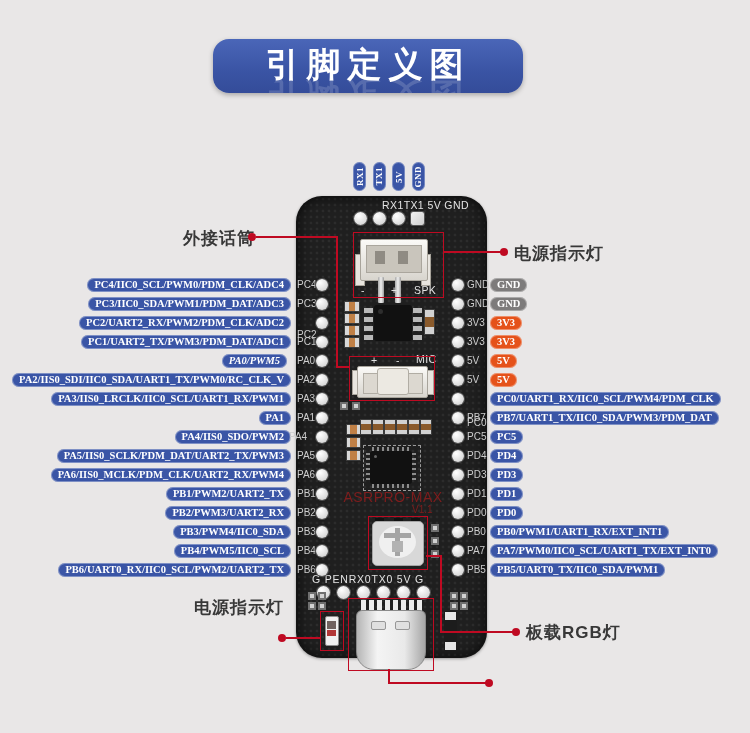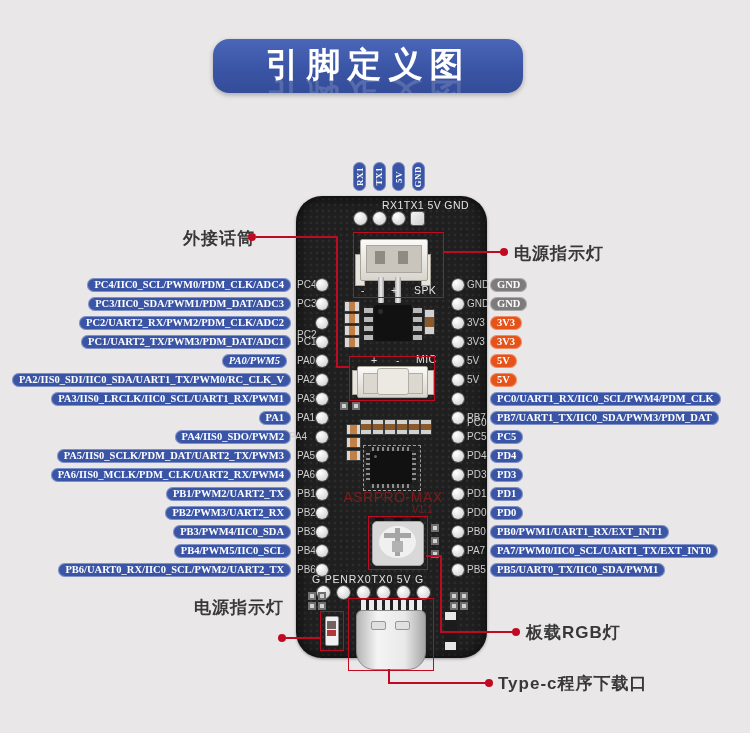--- a/index.html
+++ b/index.html
@@ -339,15 +339,14 @@
   <div class="red-dot" style="left:512px;top:628px;"></div>
   <div class="ann-label" style="left:526px;top:621px;">板载RGB灯</div>
 
   <div class="ann-label" style="left:194px;top:596px;text-align:center;">电源指示灯</div>
   <div class="red-dot" style="left:278px;top:634px;"></div>
   <div class="red-line" style="left:286px;top:637px;width:34px;height:2px;"></div>
 
   <div class="red-line" style="left:388px;top:669px;width:2px;height:15px;"></div>
   <div class="red-line" style="left:388px;top:682px;width:100px;height:2px;"></div>
   <div class="red-dot" style="left:485px;top:679px;"></div>
-  <div class="ann-label" style="left:498px;top:672px;">Type-c程序下载口</div>
 
 </div>
 
 </body></html>

